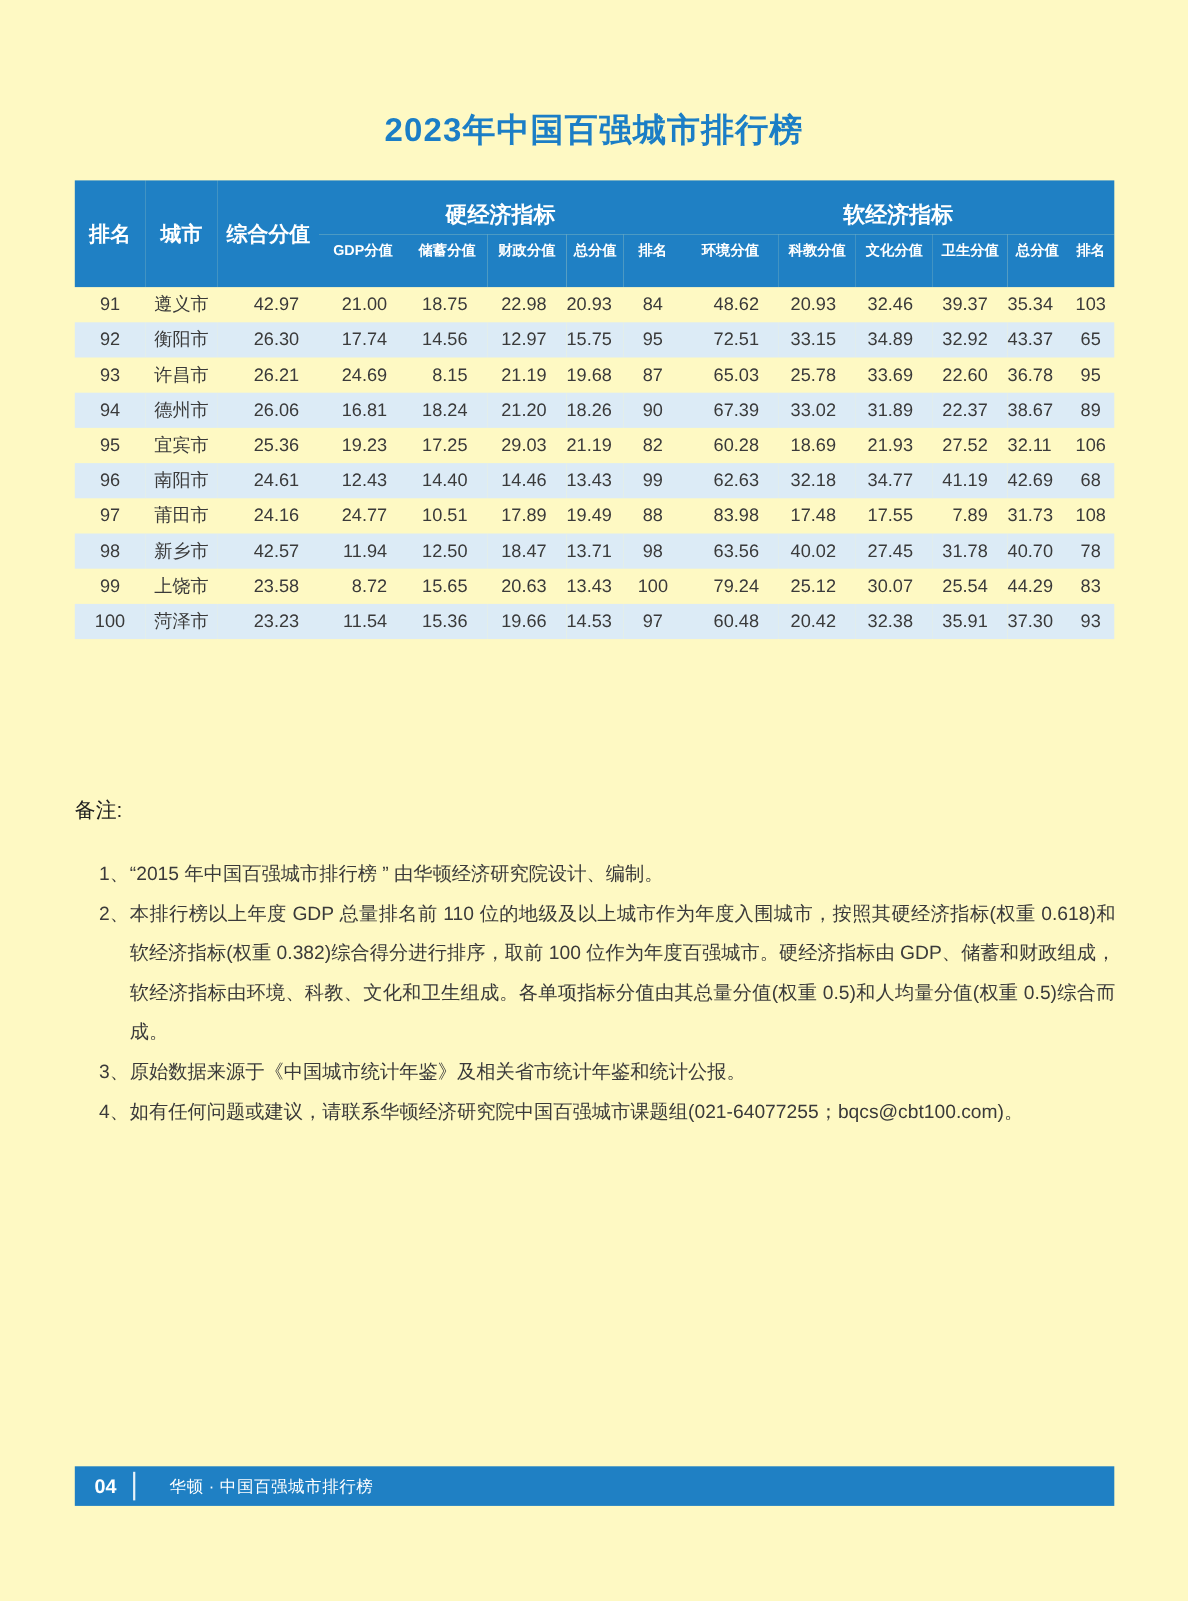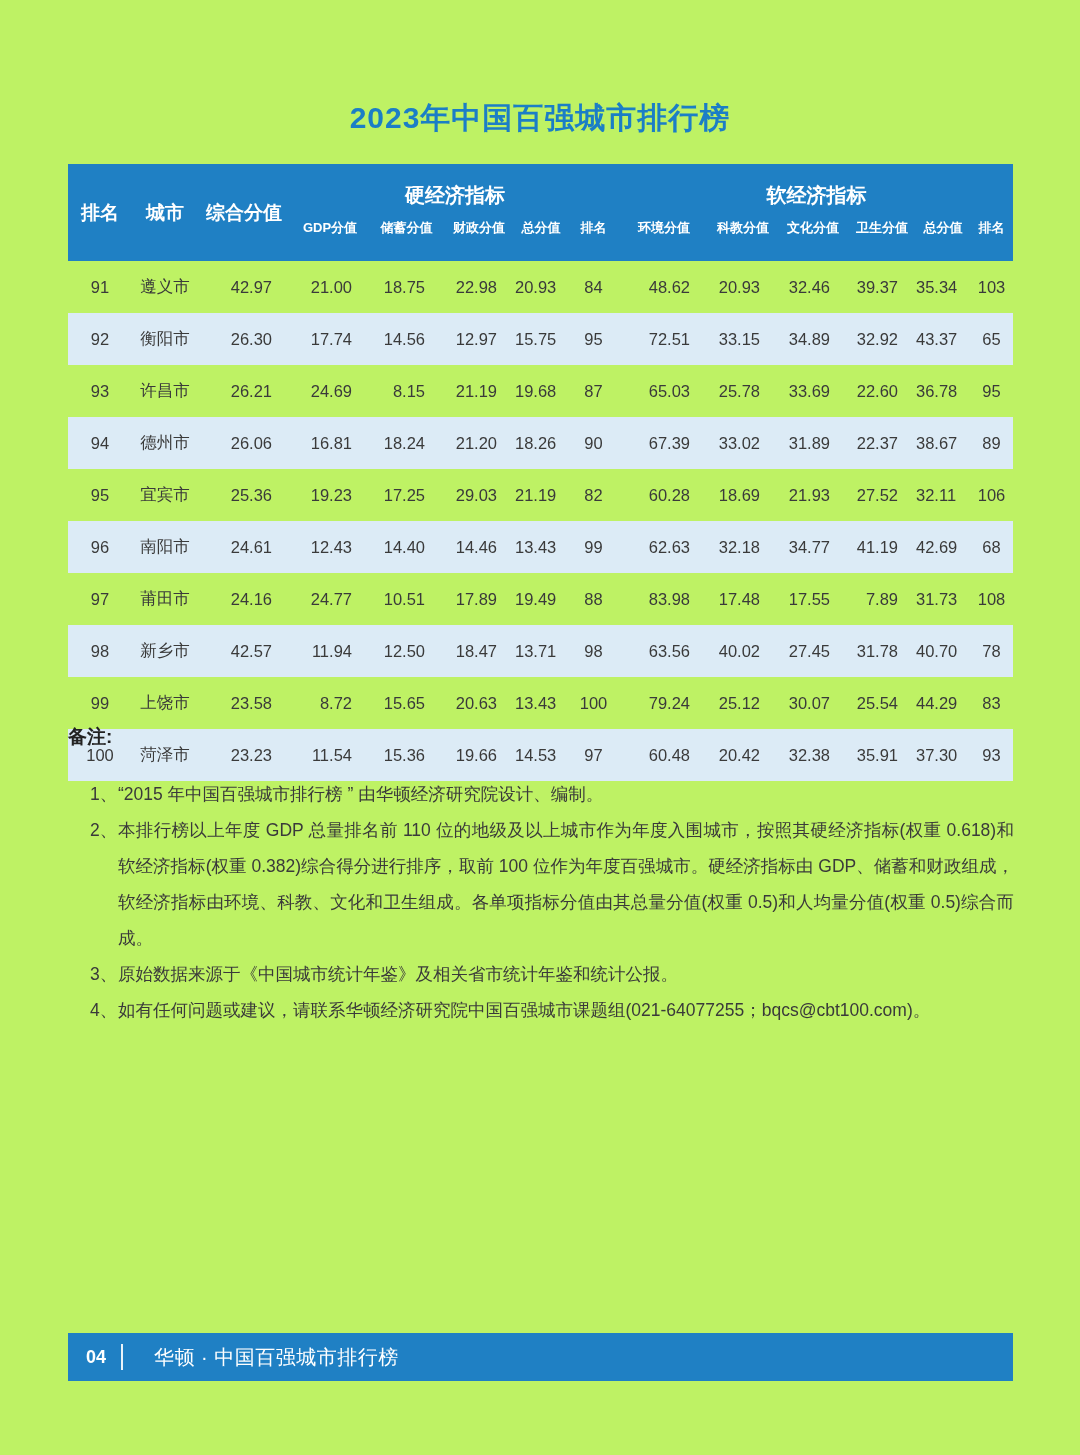--- a/index.html
+++ b/index.html
@@ -7,21 +7,21 @@
     --stripe:#dcebf6;
     --title-blue:#1b7ec6;
     --text:#3a3a3a;
   }
   *{box-sizing:border-box;}
   html,body{margin:0;padding:0;background:#e9e9e9;}
   .page{
     position:relative;
     width:1080px;height:1455px;
     margin:0 auto;
-    background:#bef264;
+    background:#fef9c3;
     font-family:"Liberation Sans","DejaVu Sans",sans-serif;
     color:var(--text);
     overflow:hidden;
   }
   .title{
     position:absolute;top:98px;left:0;width:100%;
     margin:0;text-align:center;
     font-size:30px;font-weight:bold;color:var(--title-blue);
     letter-spacing:1px;
   }
@@ -32,59 +32,59 @@
   }
   .ranking-table thead th{
     background:var(--primary-blue);
     color:#ffffff;font-weight:bold;
     padding:0;vertical-align:middle;
   }
   .ranking-table .hr1{height:49px;}
   .ranking-table .hr2 th{height:48px;font-size:13px;text-align:center;vertical-align:top;padding-top:6px;}
   .ranking-table th.main-head{font-size:19px;text-align:center;}
   .ranking-table th.group-head{font-size:20px;text-align:center;vertical-align:bottom;padding-bottom:4px;}
-  .ranking-table tbody tr{height:52px;}
+  .ranking-table tbody tr{height:32px;}
   .ranking-table tbody tr:nth-child(even){background:var(--stripe);}
   .ranking-table td{
     font-size:16.5px;color:var(--text);
     padding:0;vertical-align:middle;
   }
   td.t-center{text-align:center;}
   td.t-num{text-align:right;padding-right:18px;}
   .notes{
     position:absolute;top:724px;left:68px;width:946px;
   }
   .notes-label{
-    font-size:19px;font-weight:bold;color:#222222;
+    font-size:19px;font-weight:normal;color:#222222;
     margin-bottom:26px;
   }
   .note-item{
     display:flex;
     font-size:17.5px;line-height:36px;color:var(--text);
     padding-left:22px;
   }
   .note-num{flex:0 0 28px;}
   .note-text{flex:1;text-align:justify;}
   .footer-bar{
     position:absolute;top:1333px;left:68px;
-    width:945px;height:48px;
+    width:945px;height:36px;
     background:var(--primary-blue);
     display:flex;align-items:center;
     color:#ffffff;
   }
   .page-num{
     font-size:18px;font-weight:bold;
     margin-left:18px;
   }
   .footer-divider{
     width:2px;height:26px;background:rgba(255,255,255,0.9);
     margin-left:15px;
   }
   .footer-text{
-    font-size:20px;margin-left:31px;letter-spacing:0.5px;
+    font-size:15px;margin-left:31px;letter-spacing:0.5px;
   }
 </style>
 </head>
 <body>
 
 <div class="page">
 
   <h1 class="title">2023年中国百强城市排行榜</h1>
 
   <table class="ranking-table">

